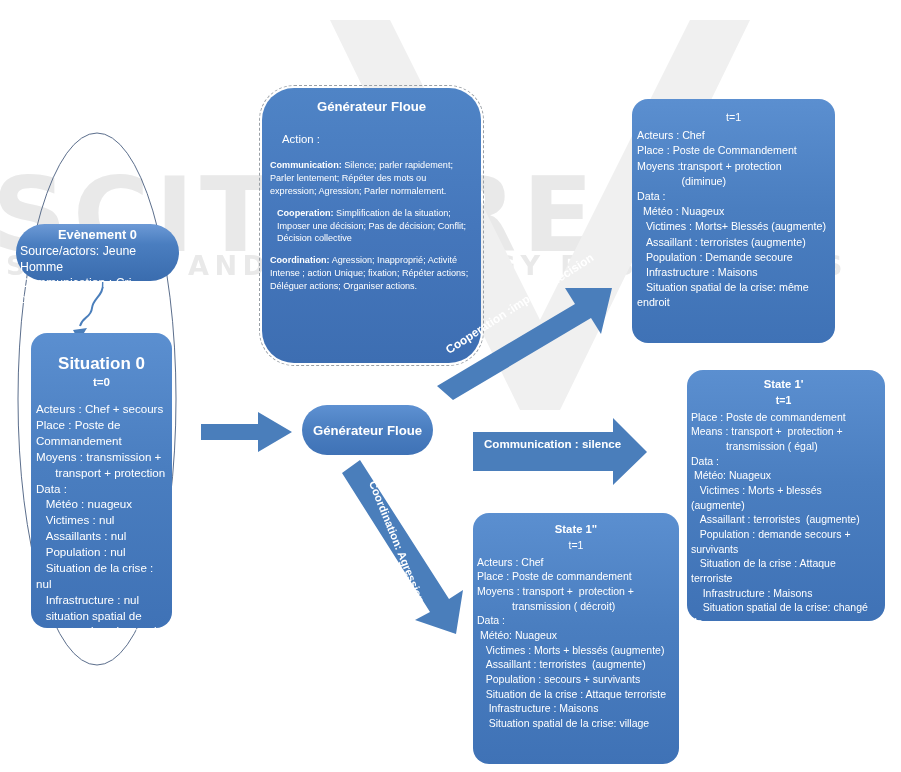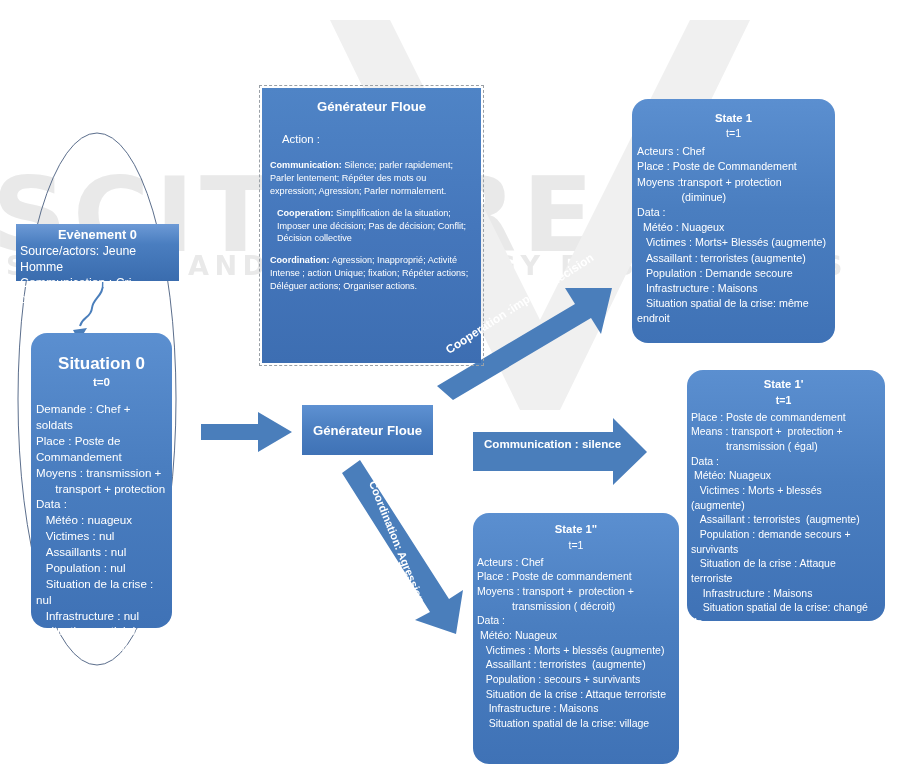--- a/index.html
+++ b/index.html
@@ -20,21 +20,21 @@
   }
   .wm-sub{
     position:absolute;left:6px;top:252px;width:920px;
     font-size:27px;font-weight:bold;letter-spacing:5.5px;
     color:#e9e9e9;font-family:"DejaVu Sans",sans-serif;
     white-space:nowrap;line-height:1;
   }
   .wm-v{position:absolute;left:330px;top:20px;z-index:1;}
 
   
-  .box{position:absolute;box-sizing:border-box;color:#ffffff;z-index:5;}
+  .box{position:absolute;box-sizing:border-box;color:#ffffff;z-index:5;border-radius:32px;}
   .box .title{font-weight:bold;text-align:center;}
   .rounded{border-radius:16px;}
   .grad{background:linear-gradient(180deg,#5b8fd0 0%,#4a7ec0 45%,#3f72b6 100%);}
 
   
   #evenement0{
     left:16px;top:224px;width:163px;height:57px;
     background:linear-gradient(180deg,#6d9ad6 0%,#4a7ec0 35%,#3a6cae 100%);
     padding:3px 4px 0 4px;font-size:12.3px;line-height:1.28;
   }
@@ -151,21 +151,21 @@
 
   <div class="box" id="evenement0">
     <div class="title">Evènement 0</div>
     <div class="ln">Source/actors: Jeune Homme</div>
     <div class="ln">Communication : Cri d’Alerte</div>
   </div>
 
   <div class="box rounded grad" id="situation0">
     <div class="title">Situation 0</div>
     <div class="sub">t=0</div>
-    <div class="ln">Demande : Chef + soldats</div>
+    <div class="ln">Acteurs : Chef + secours</div>
     <div class="ln">Place : Poste de</div>
     <div class="ln">Commandement</div>
     <div class="ln">Moyens : transmission +</div>
     <div class="ln">      transport + protection</div>
     <div class="ln">Data :</div>
     <div class="ln">   Météo : nuageux</div>
     <div class="ln">   Victimes : nul</div>
     <div class="ln">   Assaillants : nul</div>
     <div class="ln">   Population : nul</div>
     <div class="ln">   Situation de la crise : nul</div>
@@ -186,21 +186,20 @@
     <div class="para">
       <b>Coordination:</b><span> Agression; Inapproprié; Activité Intense ; action Unique; fixation; Répéter actions; Déléguer actions; Organiser actions.</span>
     </div>
   </div>
 
   <div class="box" id="gen-small">
     <span>Générateur Floue</span>
   </div>
 
   <div class="box rounded grad" id="state1">
-    <div class="title">State 1</div>
     <div class="sub">t=1</div>
     <div class="ln">Acteurs : Chef</div>
     <div class="ln">Place : Poste de Commandement</div>
     <div class="ln">Moyens :transport + protection</div>
     <div class="ln">               (diminue)</div>
     <div class="ln">Data :</div>
     <div class="ln">  Météo : Nuageux</div>
     <div class="ln">   Victimes : Morts+ Blessés (augmente)</div>
     <div class="ln">   Assaillant : terroristes (augmente)</div>
     <div class="ln">   Population : Demande secoure</div>

